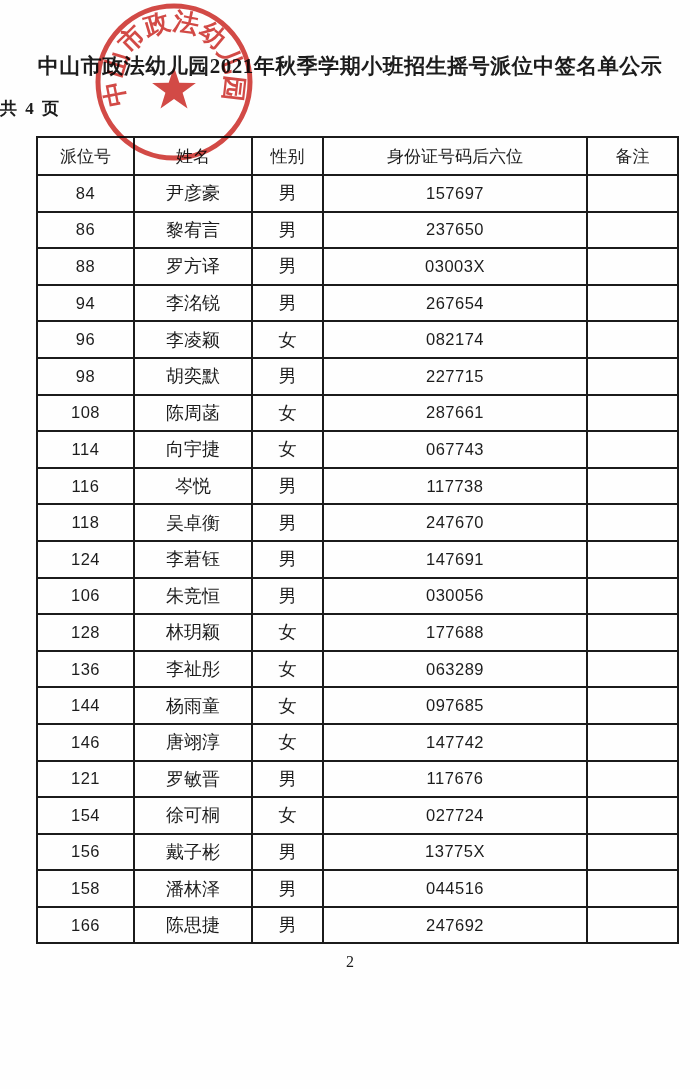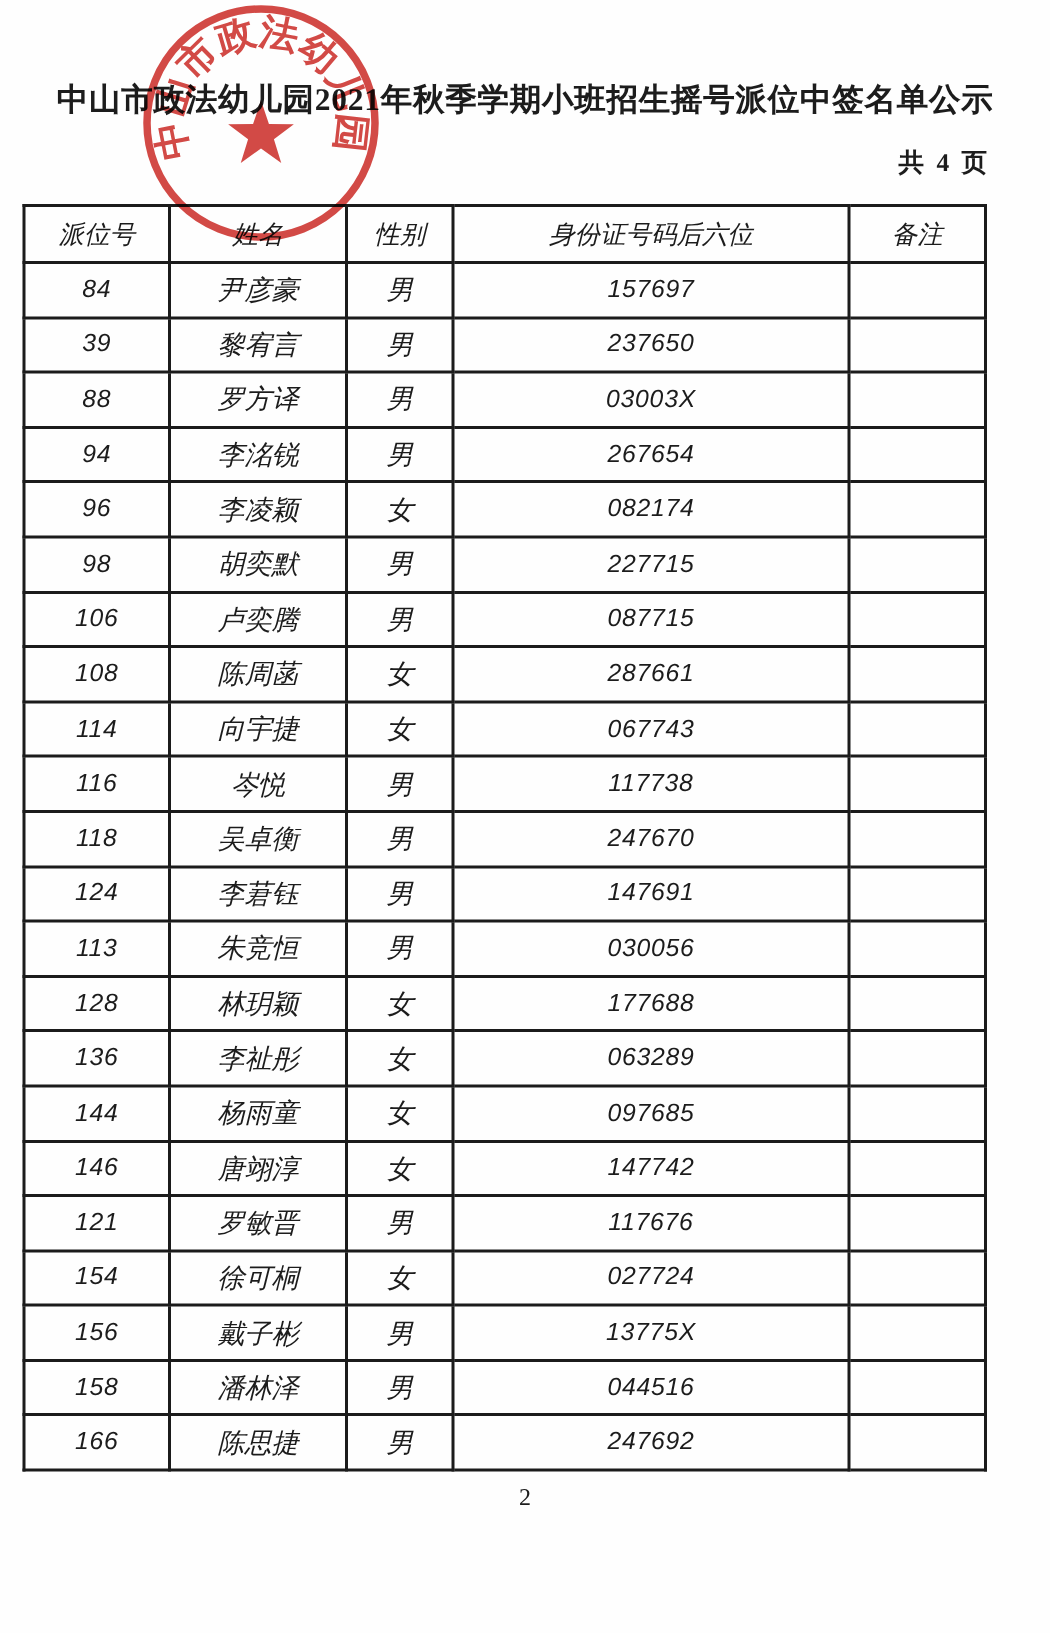--- a/index.html
+++ b/index.html
@@ -53,37 +53,35 @@
     font-size: 21px;
     font-weight: bold;
     line-height: 32px;
     letter-spacing: 0.5px;
     font-family: "Liberation Serif", serif;
   }
   .page-count {
     margin-top: 16px;
     height: 22px;
     line-height: 22px;
-    text-align: right;
     padding-right: 40px;
     font-size: 17px;
     font-weight: bold;
     letter-spacing: 2px;
     font-family: "Liberation Serif", serif;
   }
   
   table.roster {
     margin-top: 16px;
-    margin-left: 15px;
+    margin-left: 36px;
     width: 641px;
     border-collapse: collapse;
     table-layout: fixed;
     position: relative;
     z-index: 1;
-    font-style: italic;
   }
   table.roster th,
   table.roster td {
     border: 2px solid #1b1b1b;
     text-align: center;
     vertical-align: middle;
     overflow: hidden;
     white-space: nowrap;
   }
   table.roster th {
@@ -147,21 +145,21 @@
     </thead>
     <tbody id="rows">
         <tr>
           <td class="num">84</td>
           <td>尹彦豪</td>
           <td>男</td>
           <td class="num">157697</td>
           <td></td>
         </tr>
         <tr>
-          <td class="num">39</td>
+          <td class="num">86</td>
           <td>黎宥言</td>
           <td>男</td>
           <td class="num">237650</td>
           <td></td>
         </tr>
         <tr>
           <td class="num">88</td>
           <td>罗方译</td>
           <td>男</td>
           <td class="num">03003X</td>
@@ -182,27 +180,20 @@
           <td></td>
         </tr>
         <tr>
           <td class="num">98</td>
           <td>胡奕默</td>
           <td>男</td>
           <td class="num">227715</td>
           <td></td>
         </tr>
         <tr>
-          <td class="num">106</td>
-          <td>卢奕腾</td>
-          <td>男</td>
-          <td class="num">087715</td>
-          <td></td>
-        </tr>
-        <tr>
           <td class="num">108</td>
           <td>陈周菡</td>
           <td>女</td>
           <td class="num">287661</td>
           <td></td>
         </tr>
         <tr>
           <td class="num">114</td>
           <td>向宇捷</td>
           <td>女</td>
@@ -224,21 +215,21 @@
           <td></td>
         </tr>
         <tr>
           <td class="num">124</td>
           <td>李莙钰</td>
           <td>男</td>
           <td class="num">147691</td>
           <td></td>
         </tr>
         <tr>
-          <td class="num">113</td>
+          <td class="num">106</td>
           <td>朱竞恒</td>
           <td>男</td>
           <td class="num">030056</td>
           <td></td>
         </tr>
         <tr>
           <td class="num">128</td>
           <td>林玥颖</td>
           <td>女</td>
           <td class="num">177688</td>

